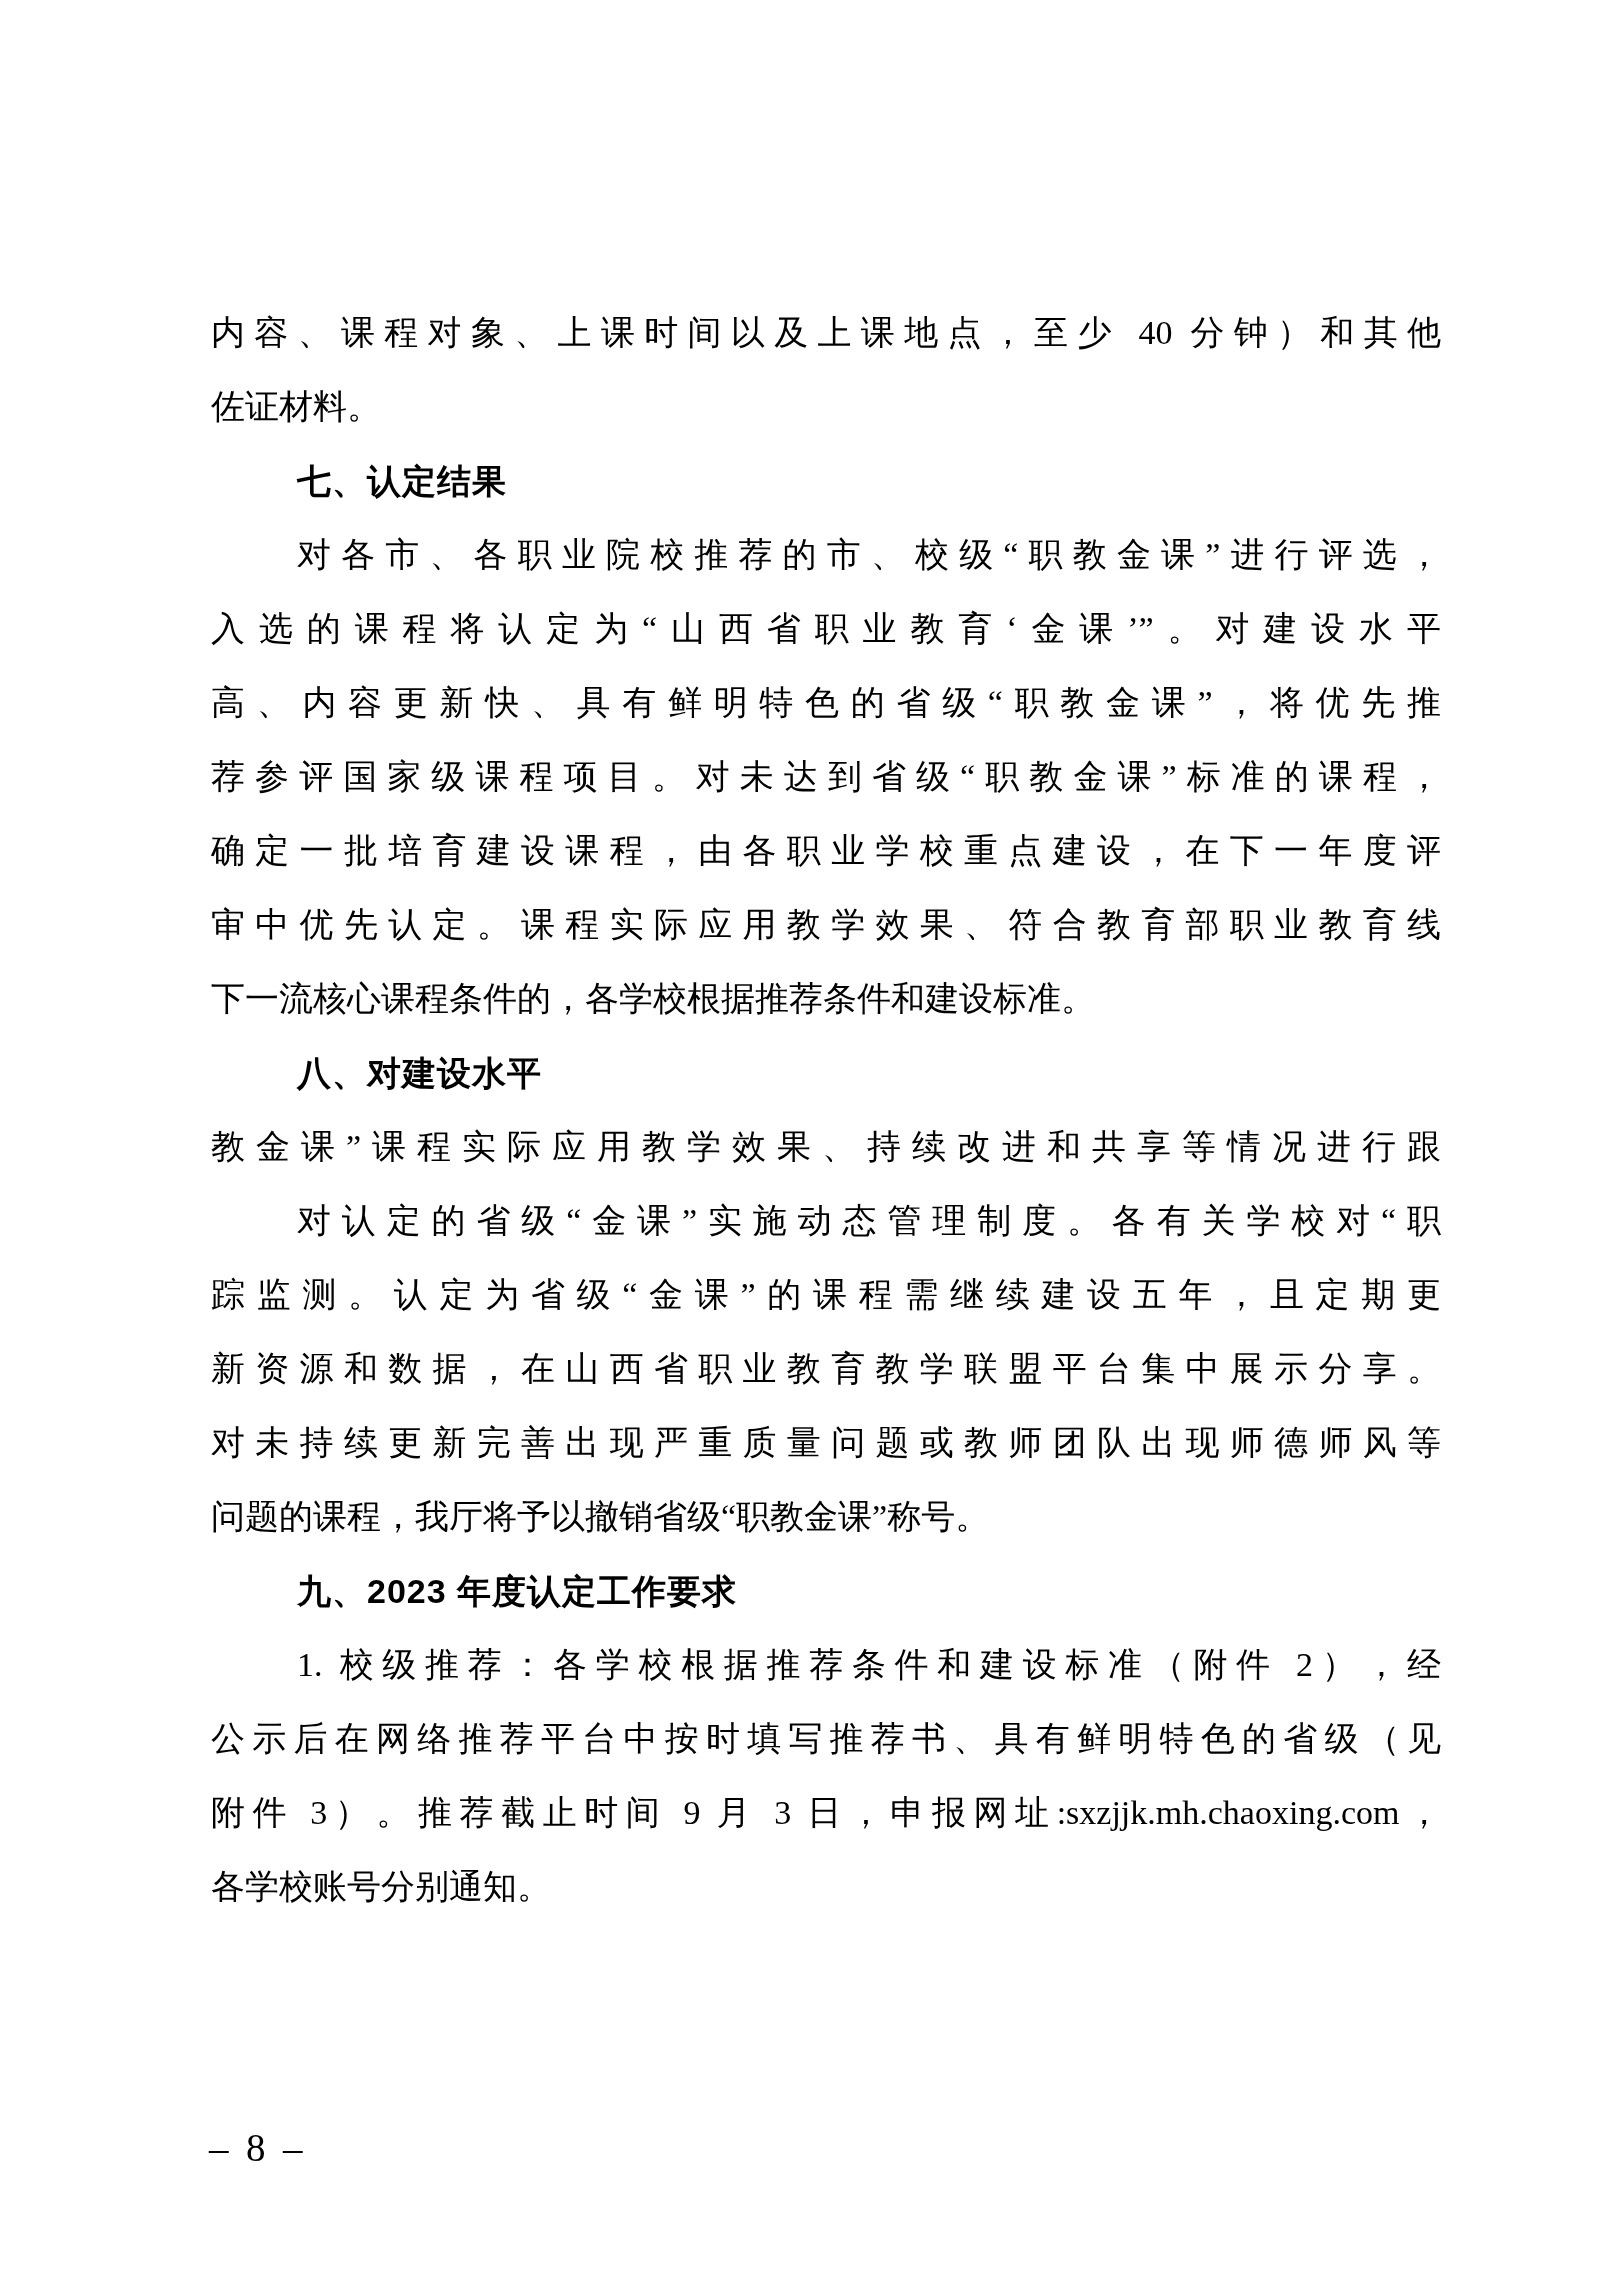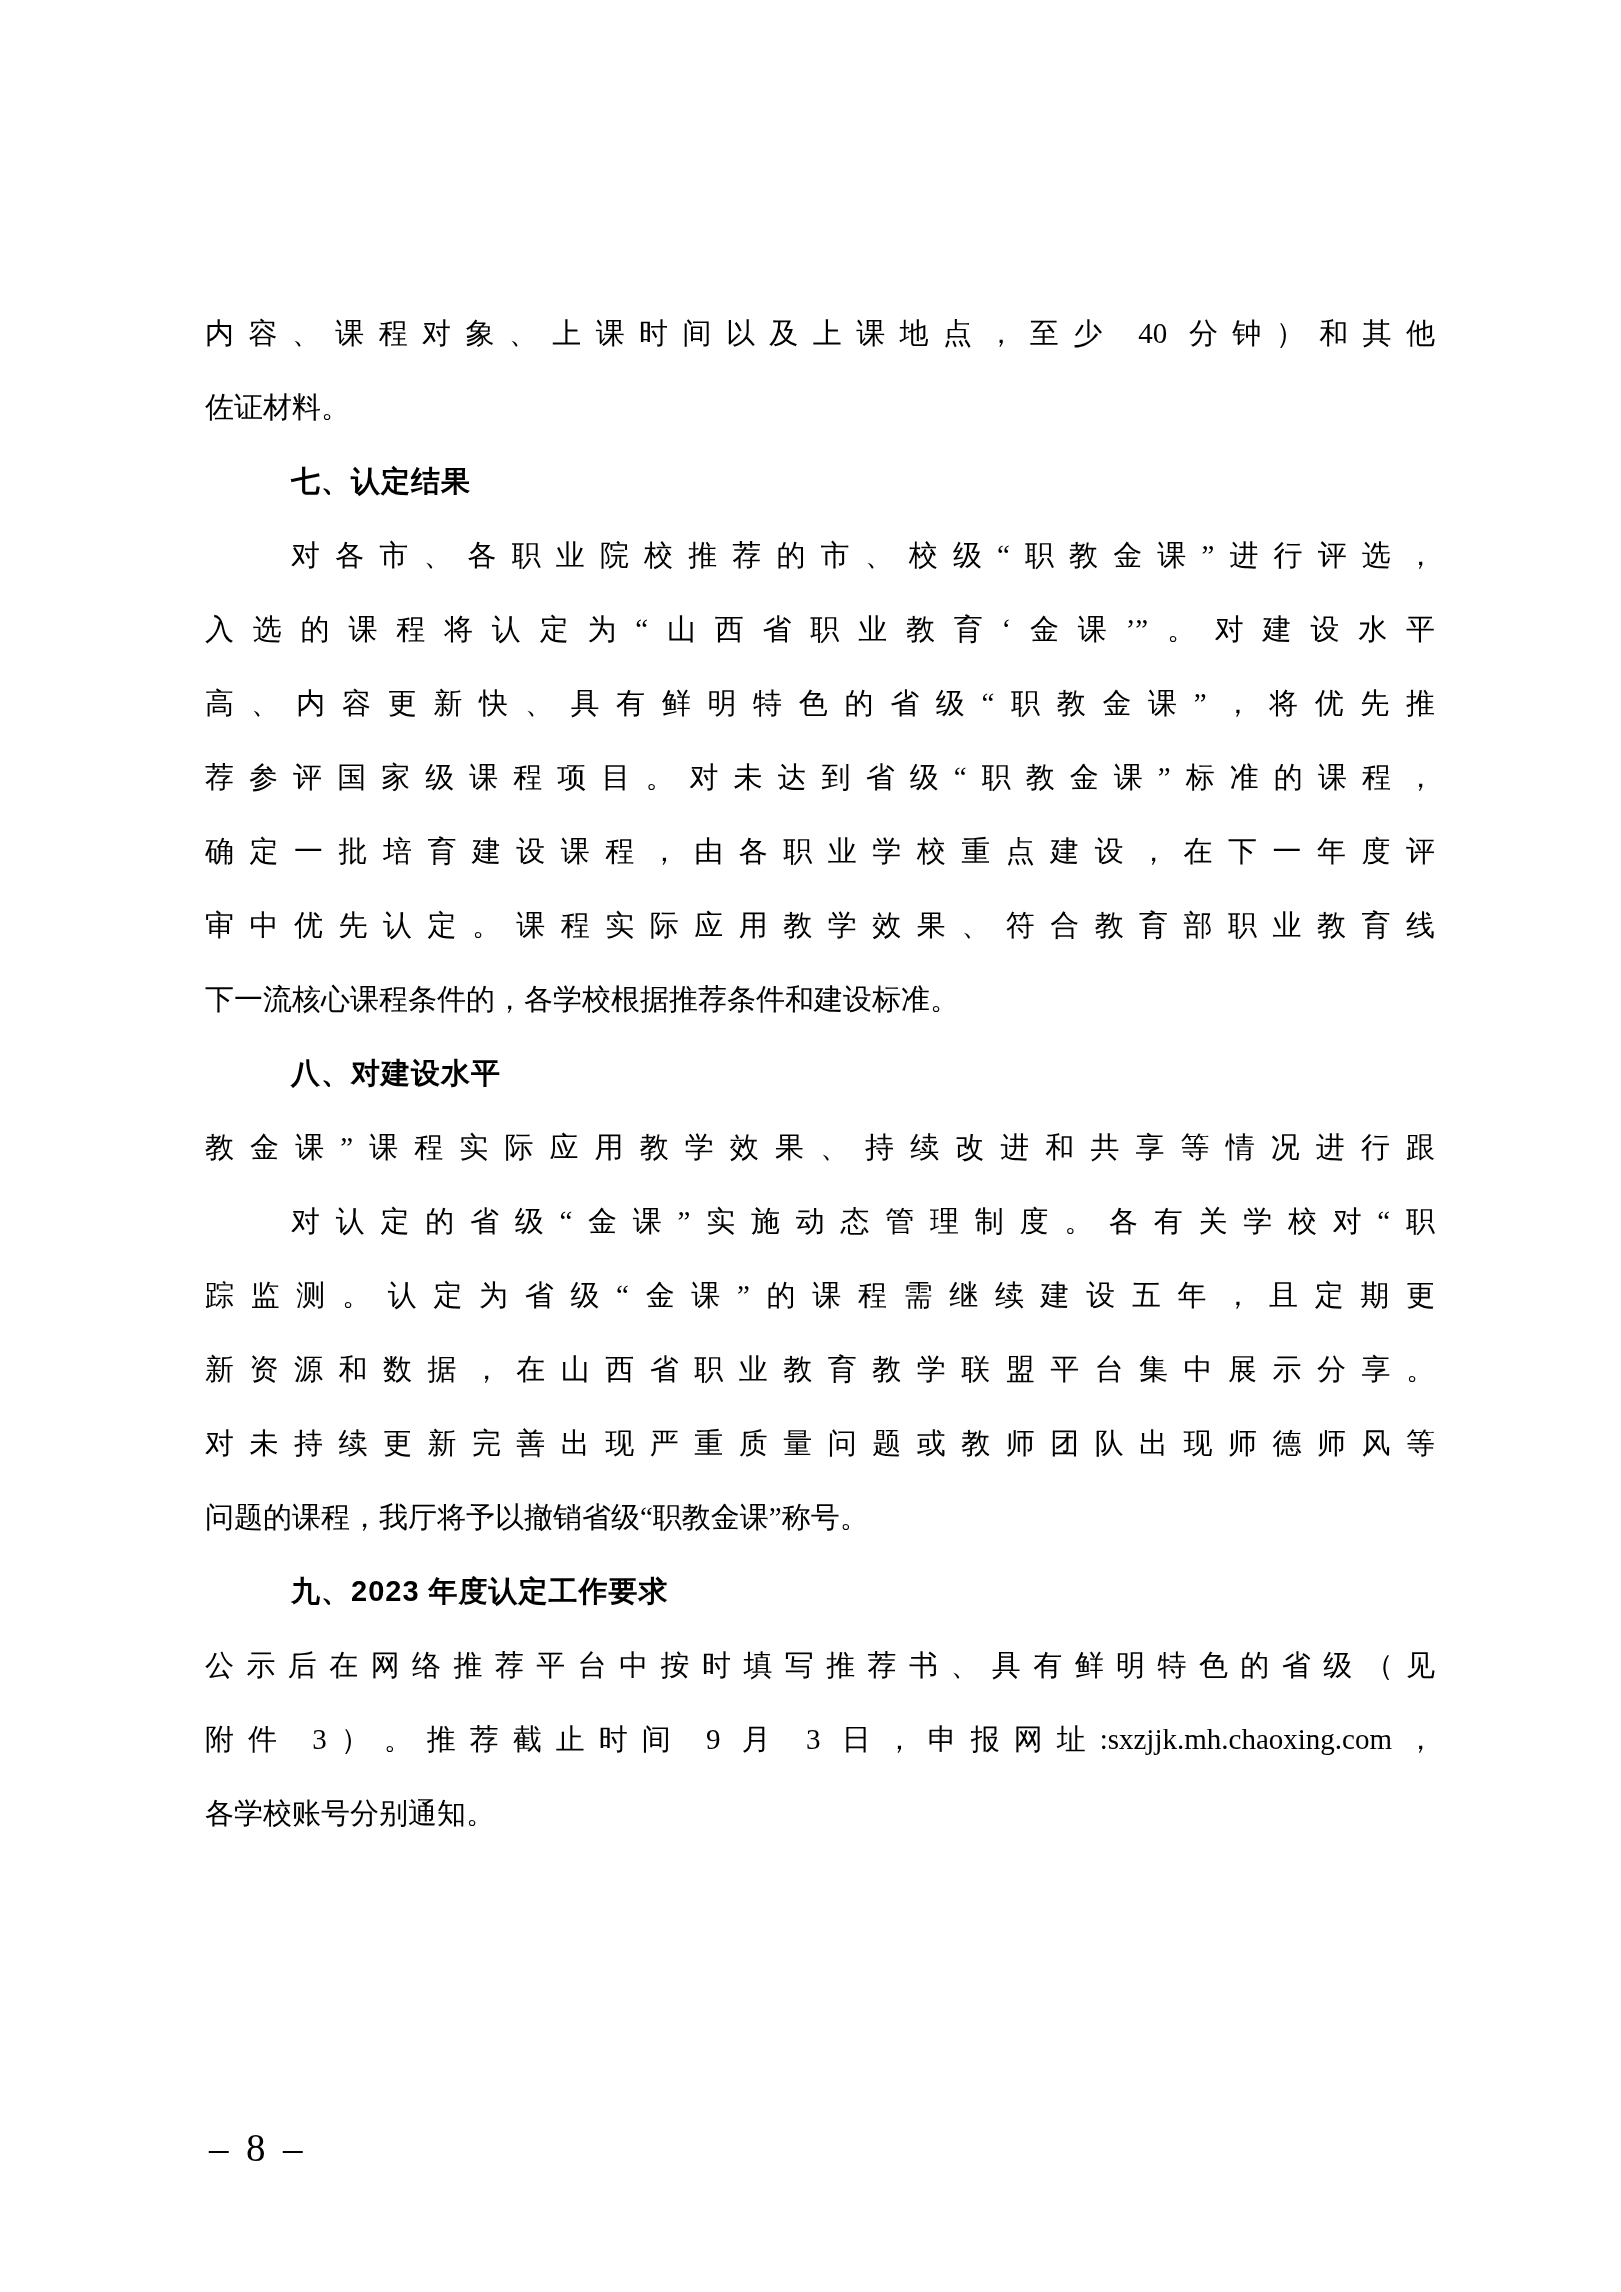--- a/index.html
+++ b/index.html
@@ -11,24 +11,24 @@
     position: relative;
     width: 1621px;
     height: 2293px;
     background: #ffffff;
     overflow: hidden;
     font-family: "Liberation Serif", serif;
     color: #000000;
   }
   .content {
     position: absolute;
-    left: 205px;
+    left: 211px;
     top: 296px;
     width: 1230px;
-    font-size: 29px;
+    font-size: 34px;
     line-height: 74px;
   }
   .line {
     height: 74px;
   }
   .line.justify {
     text-align: justify;
     text-align-last: justify;
   }
   .line.indent {
@@ -68,20 +68,21 @@
       <div class="line justify">审中优先认定。课程实际应用教学效果、符合教育部职业教育线</div>
       <div class="line">下一流核心课程条件的，各学校根据推荐条件和建设标准。</div>
       <div class="heading">八、对建设水平</div>
       <div class="line justify">教金课”课程实际应用教学效果、持续改进和共享等情况进行跟</div>
       <div class="line indent justify">对认定的省级“金课”实施动态管理制度。各有关学校对“职</div>
       <div class="line justify">踪监测。认定为省级“金课”的课程需继续建设五年，且定期更</div>
       <div class="line justify">新资源和数据，在山西省职业教育教学联盟平台集中展示分享。</div>
       <div class="line justify">对未持续更新完善出现严重质量问题或教师团队出现师德师风等</div>
       <div class="line">问题的课程，我厅将予以撤销省级“职教金课”称号。</div>
       <div class="heading">九、2023 年度认定工作要求</div>
+      <div class="line indent justify">1. 校级推荐：各学校根据推荐条件和建设标准（附件 2），经</div>
       <div class="line justify">公示后在网络推荐平台中按时填写推荐书、具有鲜明特色的省级（见</div>
       <div class="line justify">附件 3）。推荐截止时间 9 月 3 日，申报网址:sxzjjk.mh.chaoxing.com，</div>
       <div class="line">各学校账号分别通知。</div>
     </main>
   <footer class="page-footer">
     <span>– 8 –</span>
   </footer>
 </div>
 
 

